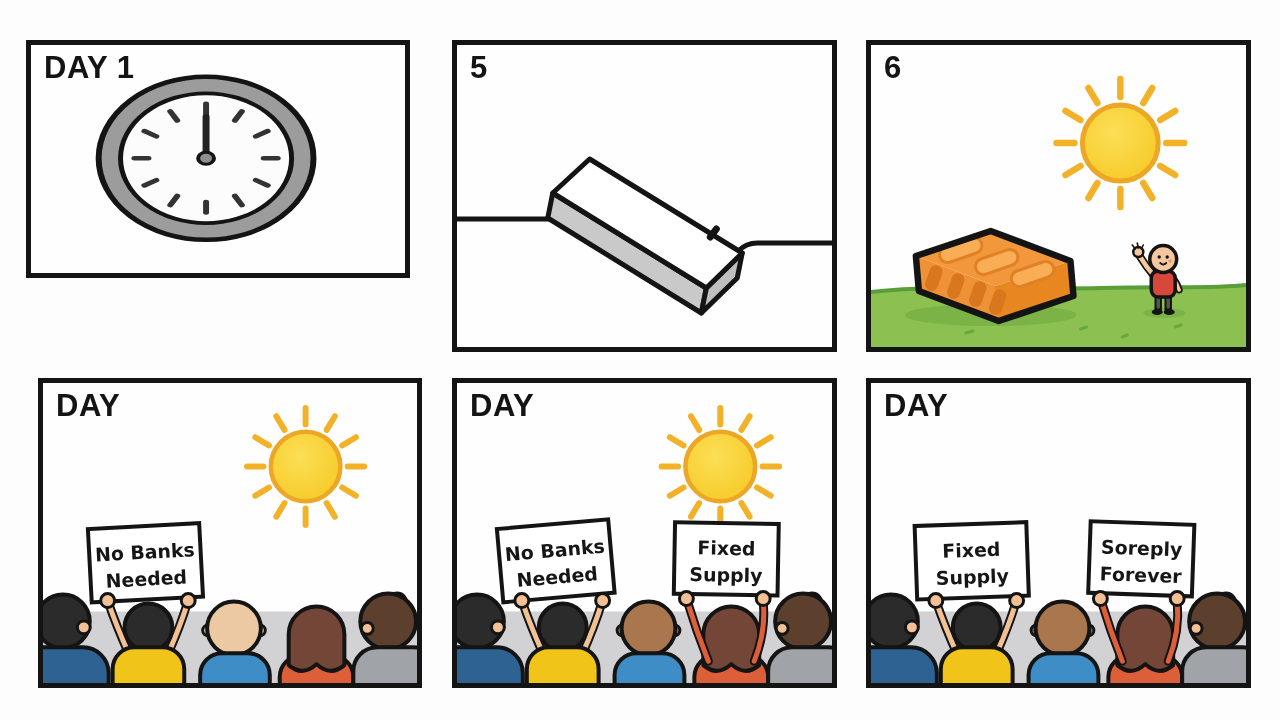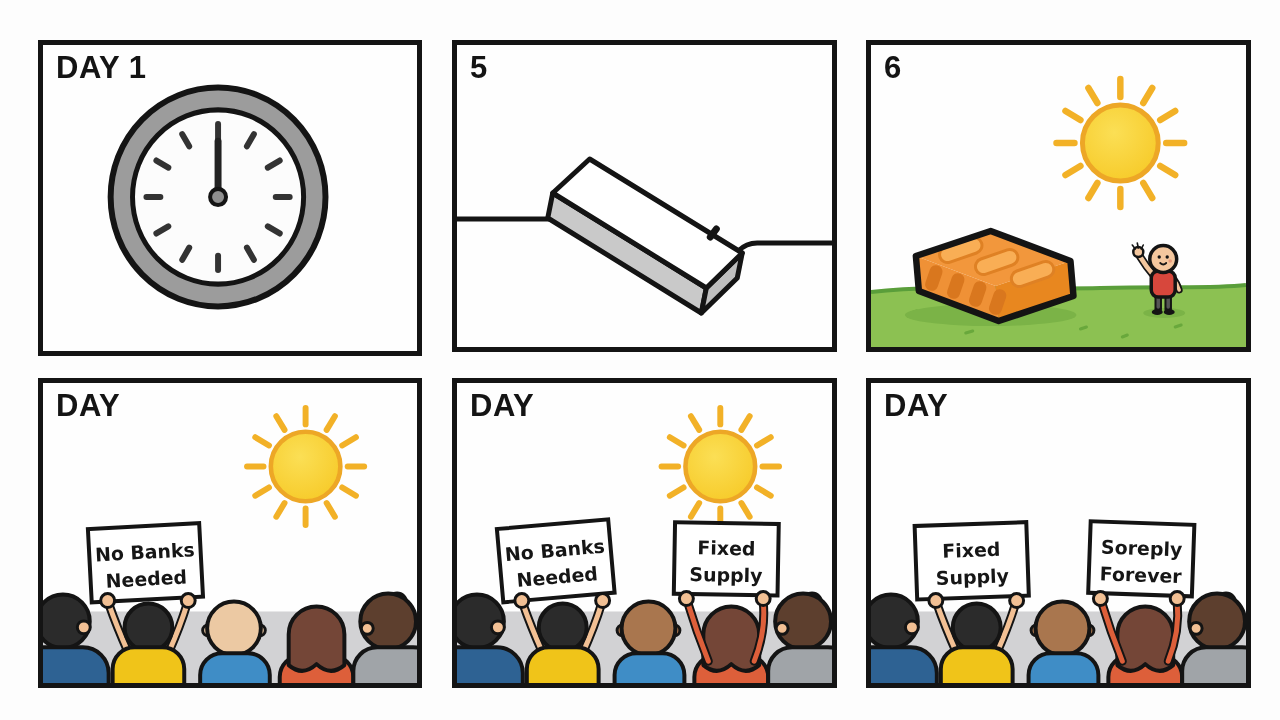--- a/index.html
+++ b/index.html
@@ -1,19 +1,19 @@
 <!DOCTYPE html>
 <html><head>
 <meta charset="utf-8">
 <style>
   html,body{margin:0;padding:0;background:#fdfdfd;}
   .stage{position:relative;width:1280px;height:720px;background:#fdfdfd;overflow:hidden;
          font-family:"Liberation Sans",sans-serif;}
   .panel{position:absolute;background:#fefefe;border:5px solid #141414;box-sizing:border-box;overflow:hidden;}
-  .p1{left:38px;top:40px;width:384px;height:316px;}
+  .p1{left:26px;top:40px;width:384px;height:238px;}
   .p2{left:452px;top:40px;width:385px;height:312px;}
   .p3{left:866px;top:40px;width:385px;height:312px;}
   .p4{left:38px;top:378px;width:384px;height:310px;}
   .p5{left:452px;top:378px;width:385px;height:310px;}
   .p6{left:866px;top:378px;width:385px;height:310px;}
   .panel-label{position:absolute;left:13px;top:5px;z-index:2;
       font:800 31px "Liberation Sans",sans-serif;color:#141414;letter-spacing:.5px;}
   .art{position:absolute;left:0;top:0;width:100%;height:100%;display:block;}
   .sign-text{font:700 19px "DejaVu Sans",sans-serif;text-anchor:middle;fill:#161616;}
   .arm-out{fill:none;stroke:#141414;stroke-width:9;stroke-linecap:round;}

